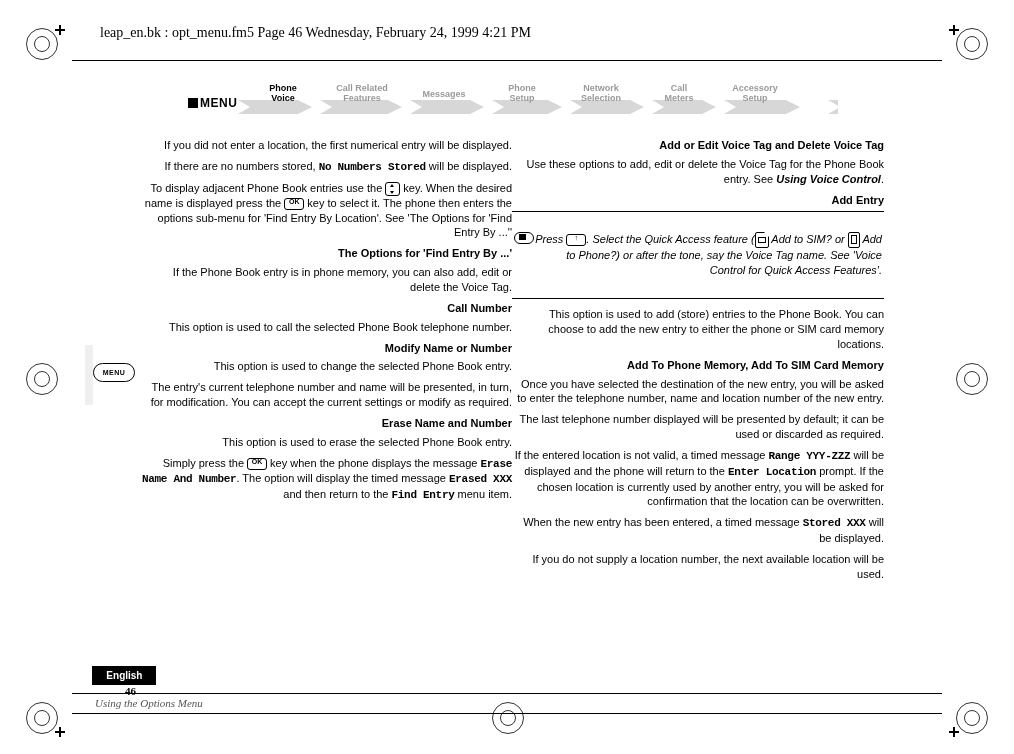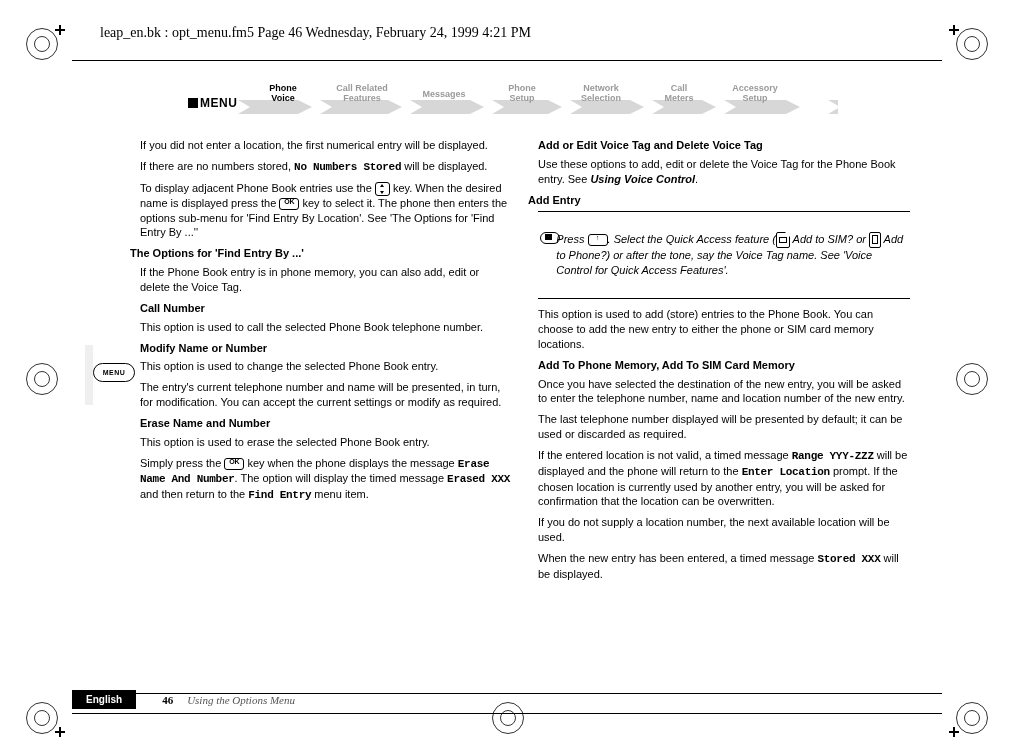--- a/index.html
+++ b/index.html
@@ -14,45 +14,45 @@
   .header-line{font:500 14px/1.3 Georgia,"Times New Roman",serif;position:absolute;}
   .tabs{position:absolute;left:188px;top:78px;width:660px;height:48px;}
   .menu-bar{position:absolute;top:18px;left:0;display:flex;align-items:center;}
   .menu-sq{width:10px;height:10px;background:#000;margin-right:2px;}
   .menu-word{font:700 12px Arial;letter-spacing:0.5px;}
   .tab{position:absolute;top:5px;height:32px;text-align:center;}
   .tab .l1{font:700 9px Arial;color:#000;line-height:1.15;}
   .tab .l2{font:700 9px Arial;color:#000;line-height:1.15;}
   .tab.grey .l1,.tab.grey .l2{color:#9a9a9a;}
   .bar-svg{position:absolute;top:18px;left:50px;}
-  .content{position:absolute;left:140px;top:138px;width:770px;display:flex;gap:26px;}
+  .content{position:absolute;left:140px;top:138px;width:770px;display:flex;text-align:right;}
   .col{width:372px;font:400 11px/1.35 "Helvetica Neue",Arial,sans-serif;}
   .col p{margin:0 0 6px 0;}
   .h{font-weight:700;margin:6px 0 4px 0;font-size:11px;}
   .mono{font-family:"Courier New",monospace;font-weight:600;letter-spacing:-0.3px;}
   .icon-key{display:inline-block;width:18px;height:10px;border:1.2px solid #000;border-radius:3px;vertical-align:middle;position:relative;}
   .icon-key::after{content:attr(data-label);position:absolute;top:-1px;left:0;right:0;text-align:center;font:700 7px Arial;}
   .icon-scroll{display:inline-block;width:13px;height:12px;border:1.2px solid #000;border-radius:3px;vertical-align:middle;position:relative;}
   .icon-scroll::before{content:"";position:absolute;left:4px;top:1px;border-left:2px solid transparent;border-right:2px solid transparent;border-bottom:3px solid #000;}
   .icon-scroll::after{content:"";position:absolute;left:4px;bottom:1px;border-left:2px solid transparent;border-right:2px solid transparent;border-top:3px solid #000;}
   .icon-qa{display:inline-block;width:20px;height:12px;vertical-align:middle;position:relative;}
   .icon-qa::before{content:"";position:absolute;width:18px;height:10px;border:1.2px solid #000;border-radius:8px;left:0;top:0;}
   .icon-qa::after{content:"";position:absolute;width:7px;height:1.2px;background:#000;top:2px;left:5px;box-shadow:0 2px 0 #000,0 4px 0 #000;}
   .icon-sim{display:inline-block;width:12px;height:14px;border:1.2px solid #000;border-radius:2px 2px 2px 2px;vertical-align:middle;position:relative;}
   .icon-sim::before{content:"";position:absolute;top:-1px;right:-1px;width:0;height:0;border-top:5px solid #fff;border-left:5px solid transparent;}
   .icon-sim::after{content:"";position:absolute;left:2px;top:4px;width:6px;height:4px;border:1px solid #000;}
   .icon-phone{display:inline-block;width:10px;height:14px;border:1.2px solid #000;border-radius:2px;vertical-align:middle;position:relative;}
   .icon-phone::after{content:"";position:absolute;left:2px;top:2px;width:4px;height:7px;border:1px solid #000;}
   .note-box{border-top:1px solid #000;border-bottom:1px solid #000;margin:4px 0 8px 0;padding:20px 2px;display:flex;gap:8px;font-style:italic;}
   .menu-pill{position:absolute;left:93px;top:363px;width:40px;height:17px;border:1.4px solid #000;border-radius:10px;font:700 7px Arial;text-align:center;line-height:17px;letter-spacing:0.5px;}
   .plate{position:absolute;left:85px;top:345px;width:8px;height:60px;background:#efefef;}
-  .footer{position:absolute;left:72px;bottom:45px;display:flex;align-items:center;}
+  .footer{position:absolute;left:72px;bottom:45px;display:flex;align-items:center;flex-direction:column;}
   .lang-tab{background:#000;color:#fff;font:700 10px Arial;padding:4px 14px;margin-right:26px;}
   .pgnum{font:700 11px Georgia,serif;margin-right:14px;}
-  .sect{font:italic 11px Georgia,serif;color:#555;}
+  .sect{font:italic 11px Georgia,serif;color:#555;margin-left:23px;}
   .rule-top{left:72px;top:60px;width:870px;}
   .rule-bottom{left:72px;bottom:40px;width:870px;}
   .rule-bottom2{left:72px;bottom:60px;width:870px;}
 </style>
 </head>
 <body>
 
 <div class="page">
 
   <div class="ring" style="left:26px;top:28px;"></div>
@@ -151,22 +151,22 @@
         <span class="icon-qa"></span>
         <div>
           <span>Press </span><span class="icon-key" data-label="↑"></span><span>. Select the Quick Access feature (</span><span class="icon-sim"></span><span> Add to SIM? or </span><span class="icon-phone"></span><span> Add to Phone?) or after the tone, say the Voice Tag name. See 'Voice Control for Quick Access Features'.</span>
         </div>
       </div>
       <p>This option is used to add (store) entries to the Phone Book. You can choose to add the new entry to either the phone or SIM card memory locations.</p>
       <div class="h">Add To Phone Memory, Add To SIM Card Memory</div>
       <p>Once you have selected the destination of the new entry, you will be asked to enter the telephone number, name and location number of the new entry.</p>
       <p>The last telephone number displayed will be presented by default; it can be used or discarded as required.</p>
       <p><span>If the entered location is not valid, a timed message </span><span class="mono">Range YYY-ZZZ</span><span> will be displayed and the phone will return to the </span><span class="mono">Enter Location</span><span> prompt. If the chosen location is currently used by another entry, you will be asked for confirmation that the location can be overwritten.</span></p>
+      <p><span>When the new entry has been entered, a timed message </span><span class="mono">Stored XXX</span><span> will be displayed.</span></p>
       <p>If you do not supply a location number, the next available location will be used.</p>
-      <p><span>When the new entry has been entered, a timed message </span><span class="mono">Stored XXX</span><span> will be displayed.</span></p>
     </div>
   </div>
 
   <div class="hline rule-bottom2"></div>
 
   <div class="footer">
     <div class="lang-tab">English</div>
     <div class="pgnum">46</div>
     <div class="sect">Using the Options Menu</div>
   </div>

